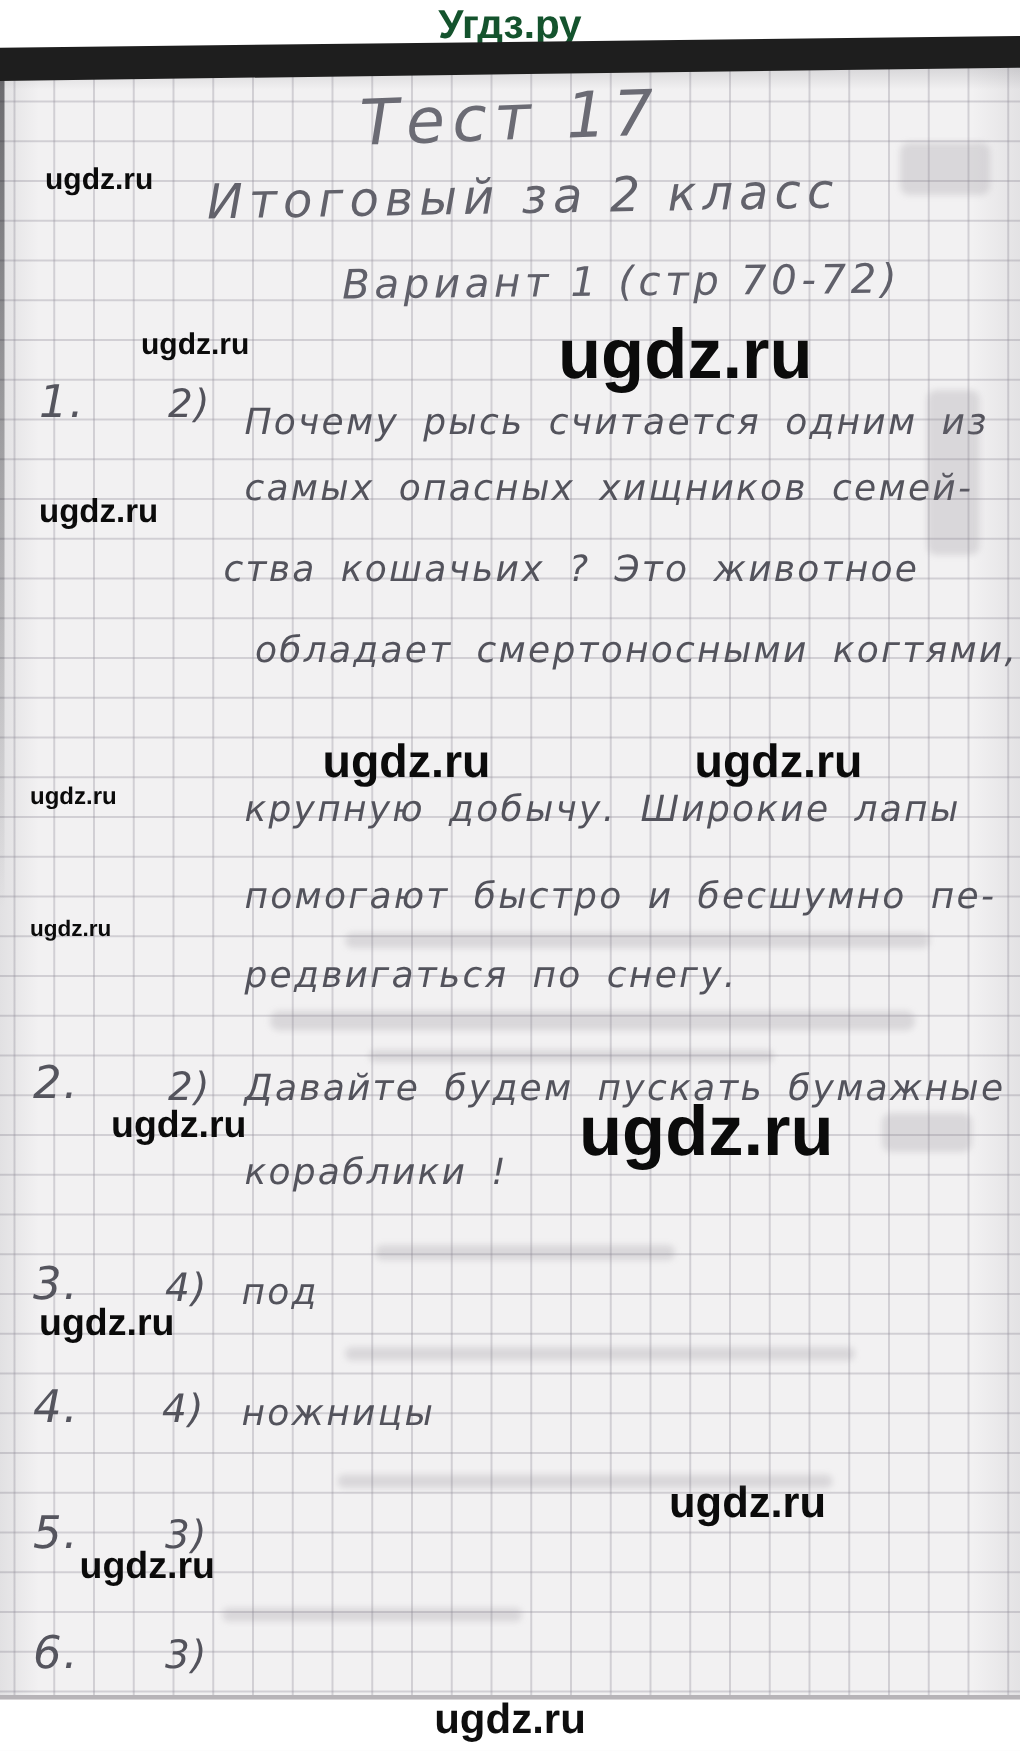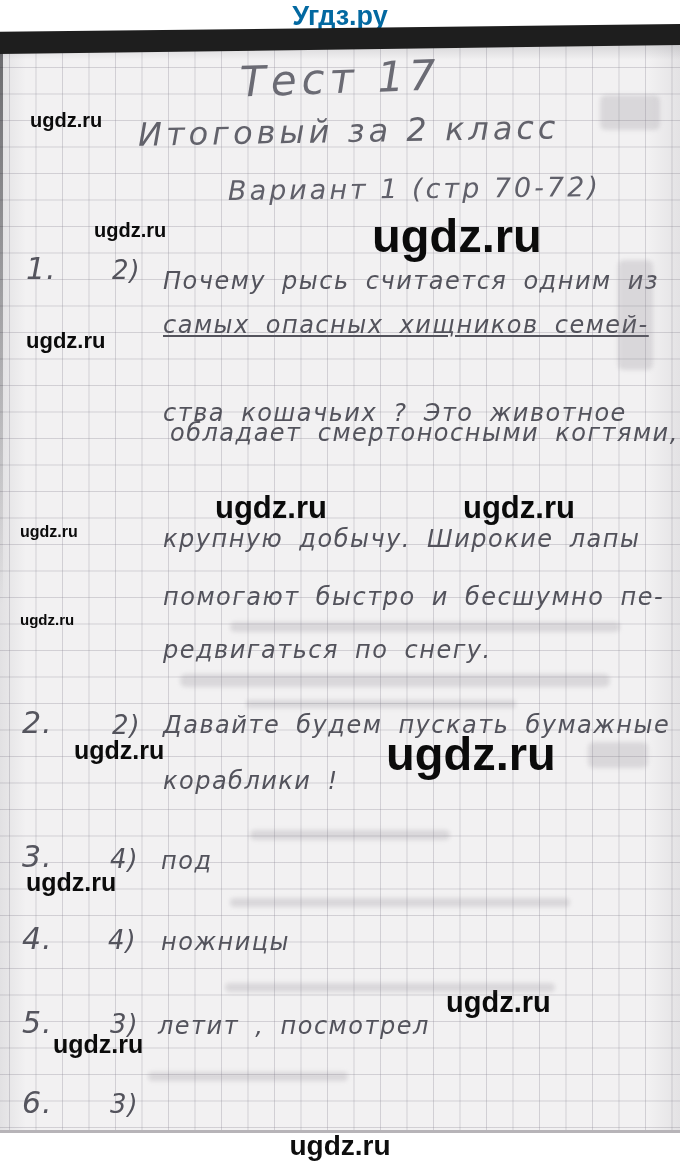--- a/index.html
+++ b/index.html
@@ -3,21 +3,21 @@
 <meta charset="utf-8">
 <style>
   html,body{margin:0;padding:0;background:#ffffff;}
   #screen{
     position:relative;width:680px;height:1167px;overflow:hidden;
     background:#ffffff;font-family:"Liberation Sans",sans-serif;
   }
   
   .site-header{
     position:absolute;top:1px;left:0;width:680px;text-align:center;
-    font-family:"Liberation Sans",sans-serif;font-weight:700;font-size:27px;color:#0369a1;
+    font-family:"Liberation Sans",sans-serif;font-weight:700;font-size:27px;color:#14532d;
   }
   .site-footer{
     position:absolute;top:1130px;left:0;width:680px;text-align:center;
     font-family:"Liberation Sans",sans-serif;font-weight:700;font-size:28px;color:#0e0e0e;
   }
   
   .paper{
     position:absolute;left:0;top:44px;width:680px;height:1086px;
     background-color:#f2f1f2;
     background-image:
@@ -77,43 +77,42 @@
   <div class="paper-edge-left"></div>
   <div class="top-bar"></div>
 
   <div class="hw hw-title" style="left:240px;top:56px;">Тест 17</div>
   <div class="hw hw-sub" style="left:138px;top:114px;">Итоговый за 2 класс</div>
   <div class="hw hw-variant" style="left:228px;top:174px;">Вариант 1 (стр 70-72)</div>
 
   <div class="hw hw-num" style="left:26px;top:252px;">1.</div>
   <div class="hw hw-choice" style="left:112px;top:256px;">2)</div>
   <div class="hw hw-body" style="left:163px;top:268px;">Почему рысь считается одним из</div>
-  <div class="hw hw-body" style="left:163px;top:312px;text-decoration:underline;">самых опасных хищников семей-</div>
-  <div class="hw hw-body" style="left:163px;top:366px;margin-top:34px;">ства кошачьих ? Это животное</div>
+  <div class="hw hw-body" style="left:163px;top:312px;">самых опасных хищников семей-</div>
+  <div class="hw hw-body" style="left:149px;top:366px;">ства кошачьих ? Это животное</div>
   <div class="hw hw-body" style="left:170px;top:420px;text-align:right;">обладает смертоносными когтями,</div>
   <div class="hw hw-body" style="left:163px;top:584px;">помогают быстро и бесшумно пе-</div>
   <div class="hw hw-body" style="left:163px;top:526px;">крупную добычу. Широкие лапы</div>
   <div class="hw hw-body" style="left:163px;top:637px;">редвигаться по снегу.</div>
 
   <div class="hw hw-num" style="left:22px;top:706px;">2.</div>
   <div class="hw hw-choice" style="left:112px;top:711px;">2)</div>
   <div class="hw hw-body" style="left:163px;top:712px;">Давайте будем пускать бумажные</div>
   <div class="hw hw-body" style="left:163px;top:768px;">кораблики !</div>
 
   <div class="hw hw-num" style="left:22px;top:840px;">3.</div>
   <div class="hw hw-choice" style="left:110px;top:845px;">4)</div>
   <div class="hw hw-body" style="left:161px;top:848px;font-style:italic;">под</div>
 
   <div class="hw hw-num" style="left:22px;top:922px;">4.</div>
   <div class="hw hw-choice" style="left:108px;top:926px;">4)</div>
   <div class="hw hw-body" style="left:161px;top:929px;">ножницы</div>
 
   <div class="hw hw-num" style="left:22px;top:1006px;">5.</div>
   <div class="hw hw-choice" style="left:110px;top:1010px;">3)</div>
-  <div class="hw hw-body" style="left:158px;top:1013px;">летит , посмотрел</div>
 
   <div class="hw hw-num" style="left:22px;top:1086px;">6.</div>
   <div class="hw hw-choice" style="left:110px;top:1090px;">3)</div>
 
   <div class="wm" style="left:30px;top:110px;font-size:20px;">ugdz.ru</div>
   <div class="wm" style="left:94px;top:220px;font-size:20px;">ugdz.ru</div>
   <div class="wm" style="left:372px;top:212px;font-size:47px;">ugdz.ru</div>
   <div class="wm" style="left:26px;top:330px;font-size:22px;">ugdz.ru</div>
   <div class="wm" style="left:215px;top:492px;font-size:31px;">ugdz.ru</div>
   <div class="wm" style="left:463px;top:492px;font-size:31px;">ugdz.ru</div>

